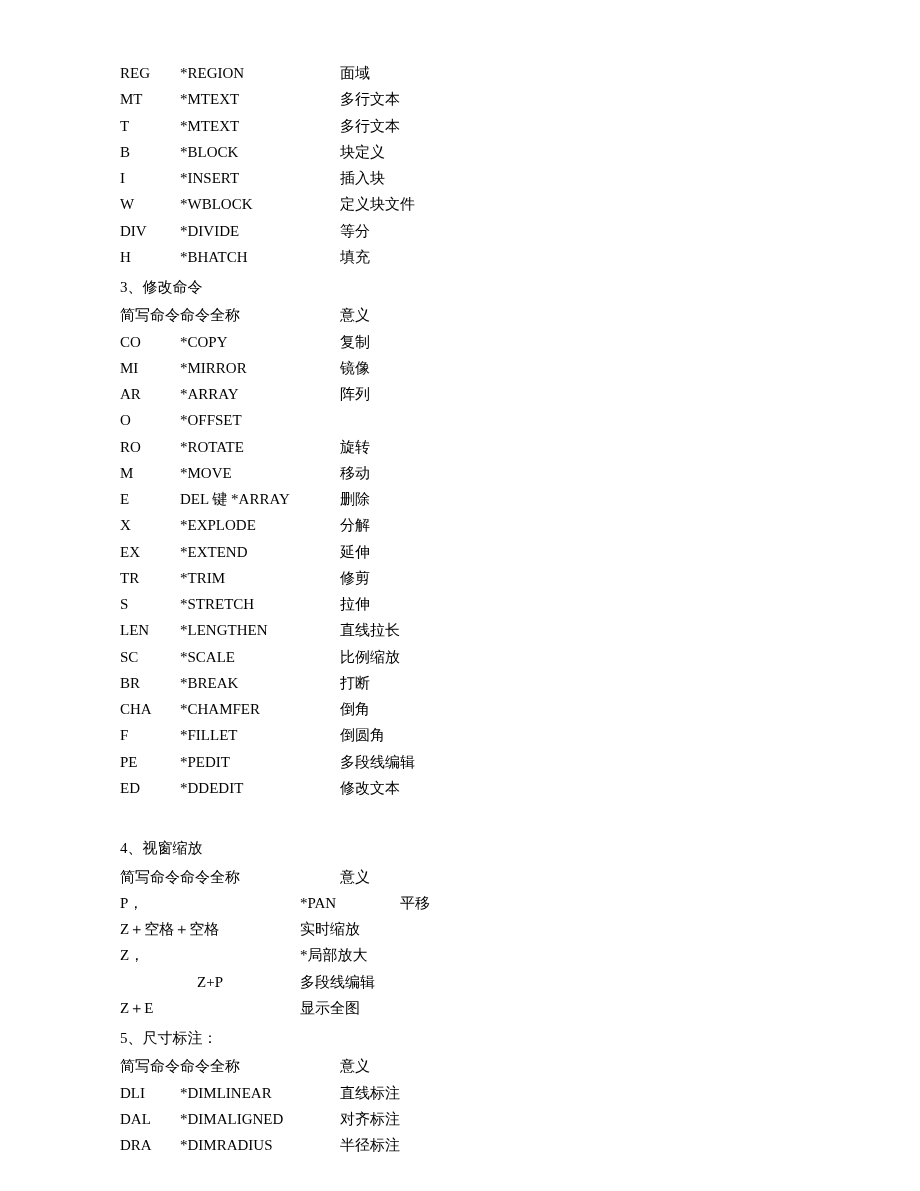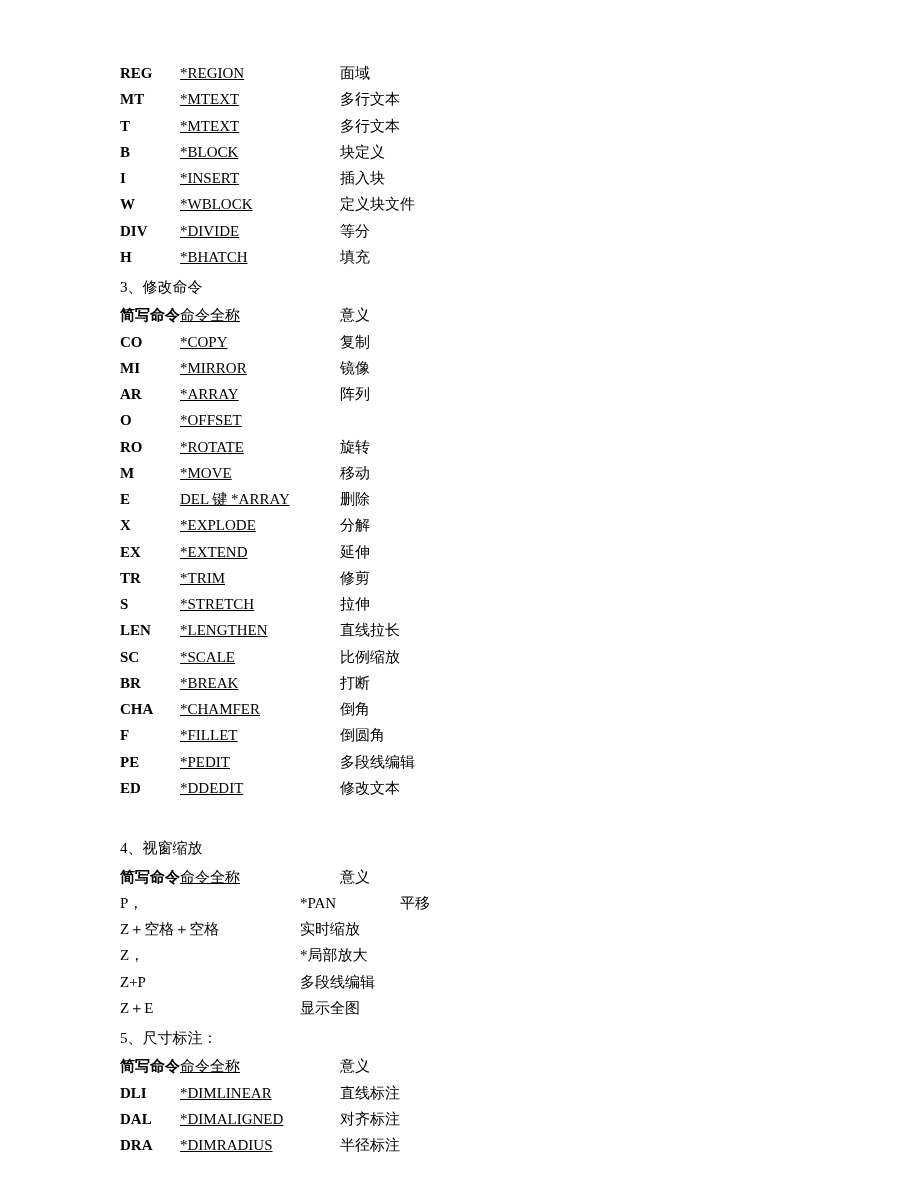--- a/index.html
+++ b/index.html
@@ -24,26 +24,24 @@
     }
     .row {
       display: flex;
       flex-direction: row;
       line-height: 1.75;
       white-space: pre;
     }
     .col-abbr {
       width: 60px;
       min-width: 60px;
-      font-weight: bold;
     }
     .col-full {
       width: 160px;
       min-width: 160px;
-      text-decoration: underline;
     }
     .col-meaning {
       width: 200px;
     }
     .section-title {
       margin-top: 4px;
       margin-bottom: 2px;
       font-weight: normal;
       line-height: 1.75;
     }
@@ -101,21 +99,21 @@
       <div class="section-title">4、视窗缩放</div>
       <div class="header-row">
         <span class="col-abbr">简写命令</span>
         <span class="col-full">命令全称</span>
         <span class="col-meaning">意义</span>
       </div>
       <div class="command-table">
         <div class="row"><span style="width: 180px; min-width: 180px;">P，</span><span style="width: 100px;">*PAN</span><span>平移</span></div>
         <div class="row"><span style="width: 180px; min-width: 180px;">Z＋空格＋空格</span><span>实时缩放</span></div>
         <div class="row"><span style="width: 180px; min-width: 180px;">Z，</span><span>*局部放大</span></div>
-        <div class="row"><span style="width: 180px; min-width: 180px;">Z+P</span><span>多段线编辑</span></div>
+        <div class="row"><span style="width: 180px; min-width: 180px; text-align: center;">Z+P</span><span>多段线编辑</span></div>
         <div class="row"><span style="width: 180px; min-width: 180px;">Z＋E</span><span>显示全图</span></div>
       </div>
       <div class="section-title">5、尺寸标注：</div>
       <div class="header-row">
         <span class="col-abbr">简写命令</span>
         <span class="col-full">命令全称</span>
         <span class="col-meaning">意义</span>
       </div>
       <div class="command-table">
         <div class="row"><span class="col-abbr">DLI</span><span class="col-full">*DIMLINEAR</span><span class="col-meaning">直线标注</span></div>

